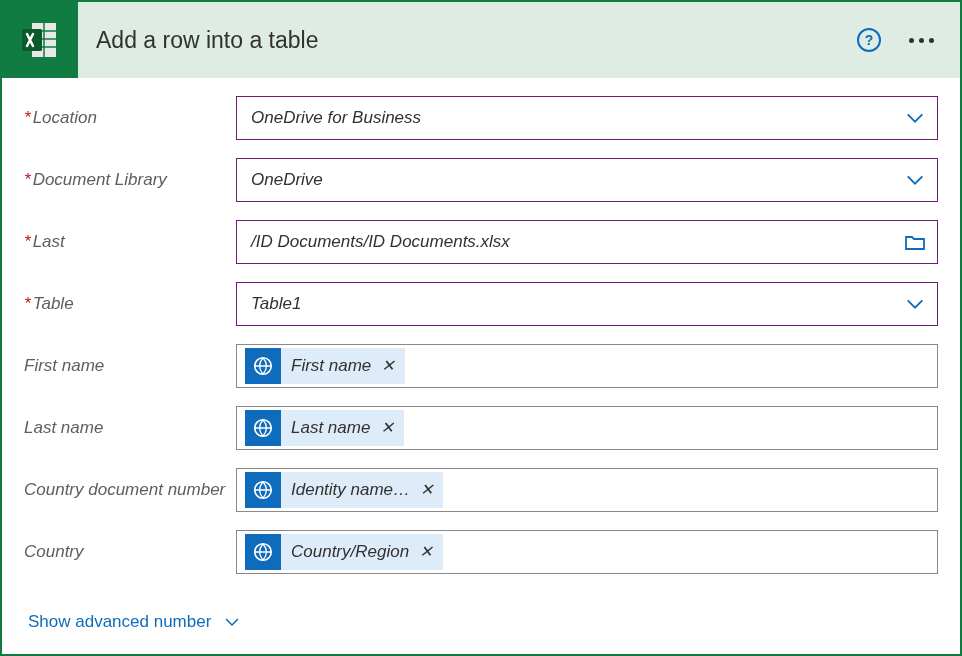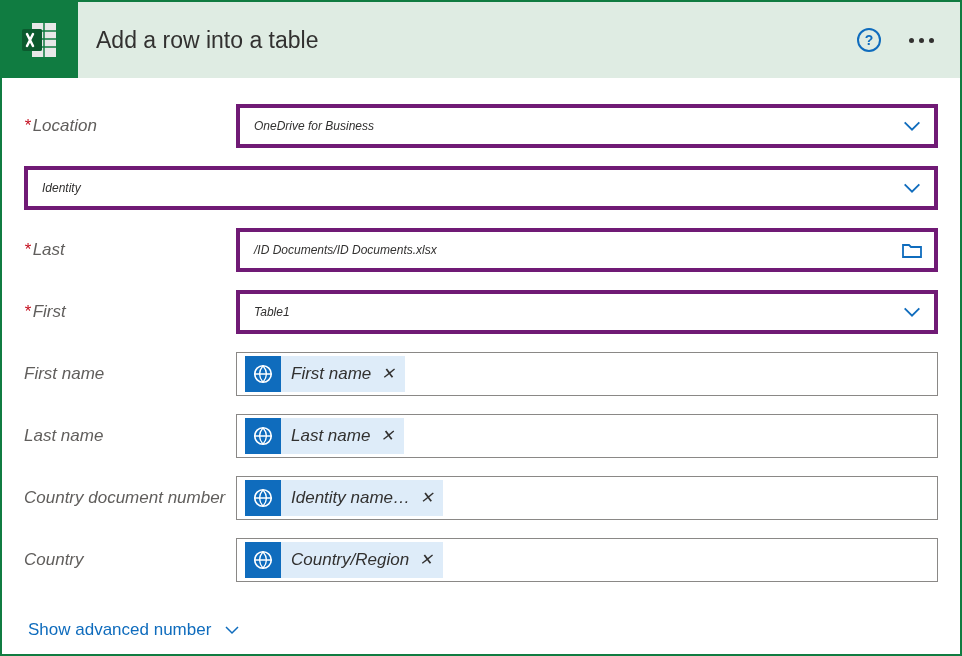--- a/index.html
+++ b/index.html
@@ -12,21 +12,20 @@
       background: #fff;
       width: 962px;
       height: 656px;
     }
     .card {
       border: 2px solid #107c41;
       width: 100%;
       height: 100%;
       display: flex;
       flex-direction: column;
-      gap: 8px;
     }
     .header {
       background: #dfece3;
       display: flex;
       align-items: center;
       height: 76px;
     }
     .header-icon {
       width: 76px;
       height: 76px;
@@ -88,26 +87,26 @@
       color: #605e5c;
       padding-top: 10px;
       line-height: 1.4;
     }
     .required {
       color: #c50f1f;
       margin-right: 2px;
     }
     .form-input {
       flex: 1;
-      border: 4px solid #701a75;
+      border: 1px solid #701a75;
       min-height: 44px;
       display: flex;
       align-items: center;
       padding: 0 10px 0 14px;
-      font-size: 12px;
+      font-size: 17px;
       color: #323130;
       position: relative;
     }
     .input-text {
       flex: 1;
     }
     .chevron-down {
       width: 24px;
       height: 24px;
       display: flex;
@@ -223,22 +222,25 @@
         <span class="chevron-down">
           <svg viewBox="0 0 24 24">
               <path d="M4 8 L12 16 L20 8" stroke="#0f6cbd" stroke-width="2" fill="none"></path>
             </svg>
         </span>
       </div>
     </div>
 
     
     <div class="form-row">
+      <div class="form-label">
+        <span class="required">*</span><span>Document Library</span>
+      </div>
       <div class="form-input">
-        <span class="input-text">Identity</span>
+        <span class="input-text">OneDrive</span>
         <span class="chevron-down">
           <svg viewBox="0 0 24 24">
               <path d="M4 8 L12 16 L20 8" stroke="#0f6cbd" stroke-width="2" fill="none"></path>
             </svg>
         </span>
       </div>
     </div>
 
     
     <div class="form-row">
@@ -251,21 +253,21 @@
           <svg viewBox="0 0 24 24" fill="none">
               <path d="M3 7 L3 19 L21 19 L21 9 L11 9 L9 7 Z" stroke="#0f6cbd" stroke-width="1.8"></path>
             </svg>
         </span>
       </div>
     </div>
 
     
     <div class="form-row">
       <div class="form-label">
-        <span class="required">*</span><span>First</span>
+        <span class="required">*</span><span>Table</span>
       </div>
       <div class="form-input">
         <span class="input-text">Table1</span>
         <span class="chevron-down">
           <svg viewBox="0 0 24 24">
               <path d="M4 8 L12 16 L20 8" stroke="#0f6cbd" stroke-width="2" fill="none"></path>
             </svg>
         </span>
       </div>
     </div>

